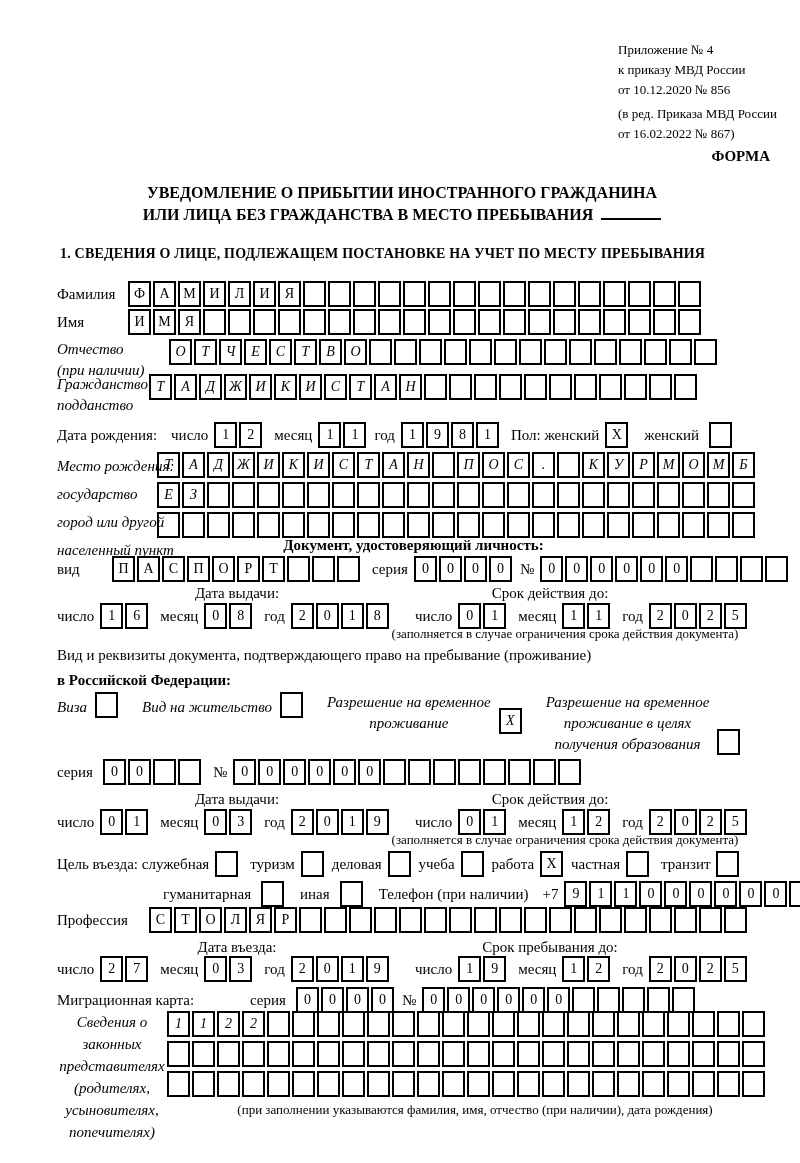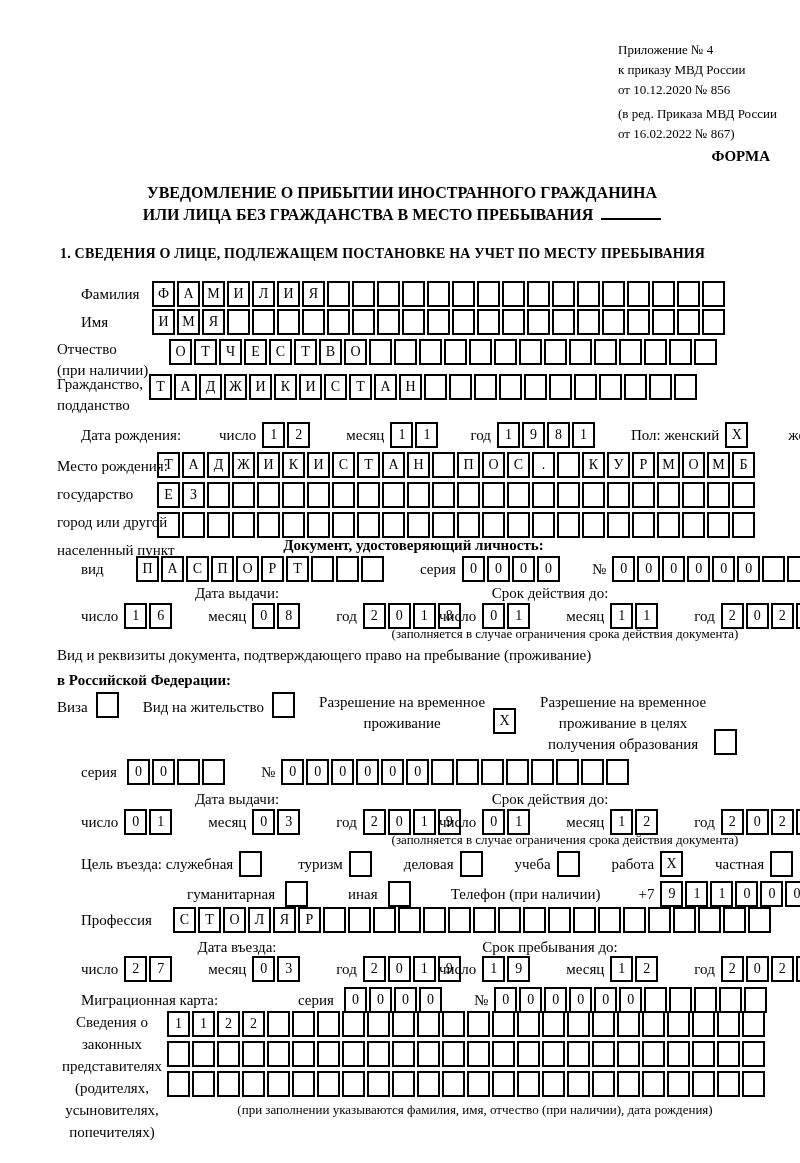--- a/index.html
+++ b/index.html
@@ -2,22 +2,22 @@
 <html><head>
 <meta charset="utf-8">
 <style>
   html,body{margin:0;padding:0;background:#e8e8e8;}
   .page{
     position:relative;width:800px;height:1163px;background:#ffffff;color:#000;
     font-family:"Liberation Serif","DejaVu Serif",serif;font-size:15px;overflow:hidden;margin:0 auto;
   }
   .abs{position:absolute;}
   .row{position:absolute;display:flex;align-items:center;white-space:nowrap;}
-  .row.top{align-items:flex-start;}
-  .lbl{flex:none;margin-left:24px;}
+  .row.top{align-items:flex-start;font-style:italic;}
+  .lbl{flex:none;}
   .cells{display:inline-flex;flex:none;}
   .cell{
     width:19px;height:22px;border:2px solid #000;margin-right:2px;flex:none;
     display:inline-flex;align-items:center;justify-content:center;
     font-size:14px;line-height:1;
   }
   .appendix{top:40px;left:618px;font-size:13px;line-height:20px;width:180px;}
   .appendix .rev{margin-top:4px;display:block;}
   .forma{top:148px;left:57px;width:713px;text-align:right;font-weight:bold;font-size:15px;}
   .title{top:182px;left:57px;width:690px;text-align:center;font-weight:bold;font-size:16px;line-height:22px;}

